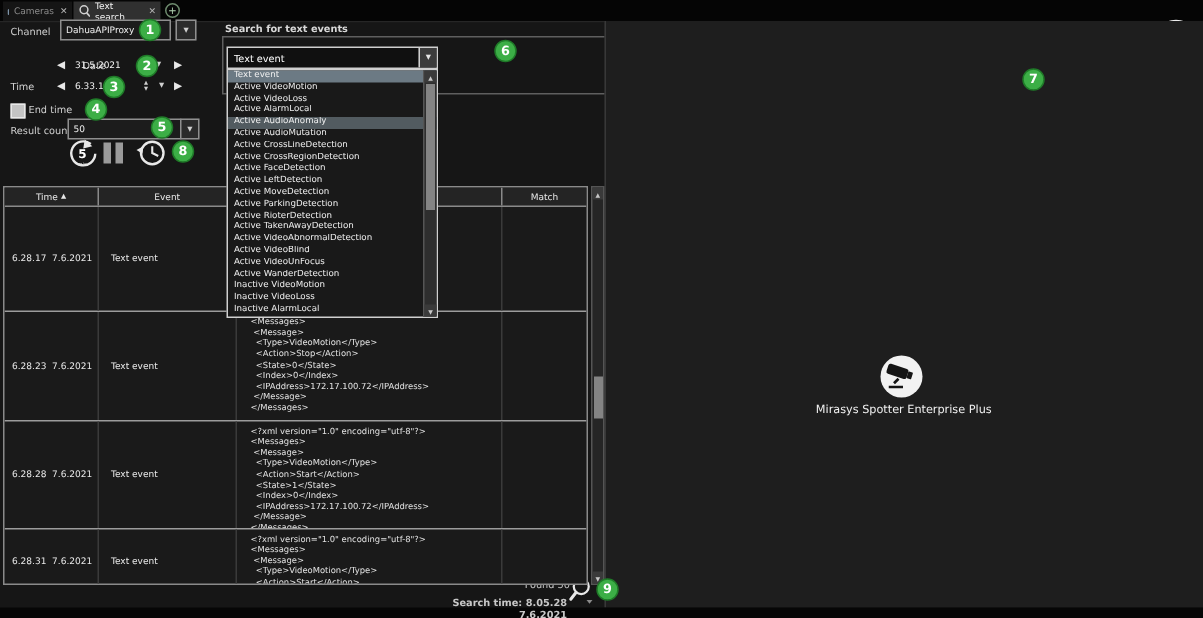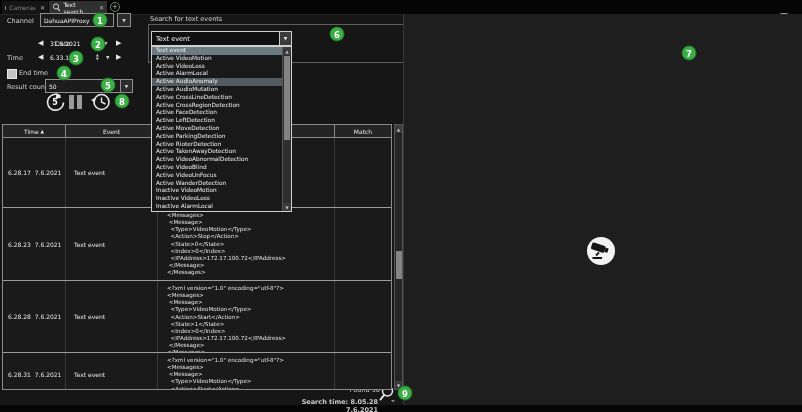--- a/index.html
+++ b/index.html
@@ -22,21 +22,21 @@
   .arrowbox{position:absolute;background:#2b2b2b;border:1px solid #8f8f8f;box-sizing:border-box;
             color:#cfcfcf;font-size:4.5px;display:flex;align-items:center;justify-content:center;}
   .navarrow{position:absolute;font-size:7px;font-weight:bold;color:#e8e8e8;}
   .tinyglyph{position:absolute;font-size:4.5px;color:#cfcfcf;}
   .val{position:absolute;font-size:6px;color:#f0f0f0;white-space:pre;}
   #endtime-box{left:7px;top:69px;width:8px;height:8px;background:#c4c4c4;border:1px solid #e8e8e8;}
   .spin{position:absolute;display:flex;flex-direction:column;line-height:4px;font-size:3.5px;color:#cfcfcf;}
   .toolicon{position:absolute;}
   
   #group-box{left:148px;top:24px;width:613px;height:39px;border:1px solid #5f5f5f;box-sizing:border-box;}
-  #group-title{left:150px;top:15px;font-size:6.5px;color:#d8d8d8;}
+  #group-title{left:150px;top:15px;font-size:6.5px;color:#d8d8d8;font-weight:bold;}
   .sdd{position:absolute;top:31px;height:15px;background:#101010;border:1px solid #cfcfcf;
        box-sizing:border-box;display:flex;align-items:center;font-size:6.5px;color:#fff;}
   .sdd .sddtext{padding-left:4px;flex:1;}
   .sdd .sddarrow{width:12px;height:100%;background:#3c3c3c;border-left:1px solid #cfcfcf;
        display:flex;align-items:center;justify-content:center;font-size:4.5px;color:#e8e8e8;box-sizing:border-box;}
   #search-input{left:441px;top:31px;width:316px;height:15px;background:#939393;
        border:1px solid #c9c9c9;box-sizing:border-box;}
   #add-criteria{top:47px;right:44px;background:#2c2c2c;color:#d8d8d8;font-size:5.8px;
        padding:2px 4px;}
   
@@ -282,20 +282,21 @@
 
   <div class="abs" id="right-area"></div>
   <svg class="abs" id="logo" width="30" height="30">
     <circle cx="15" cy="15" r="14" fill="#f2f2f2"></circle>
     <g fill="#151515" transform="rotate(18 15 13)">
       <rect x="5" y="9" width="14" height="7" rx="1.5"></rect>
       <rect x="19" y="10.2" width="3.2" height="4.6" rx="0.5"></rect>
     </g>
     <path d="M10 19.5 L13 16.5 M6.5 22 L16 22" stroke="#151515" stroke-width="1.8" fill="none"></path>
   </svg>
+  <div class="abs" id="brand-text">Mirasys Spotter Enterprise Plus</div>
 
   <div class="foot-txt" id="found">Found 50</div>
   <svg class="abs" style="left:379px;top:383px;" width="18" height="22">
     <circle cx="8.5" cy="8" r="5" fill="none" stroke="#e8e8e8" stroke-width="1.5"></circle>
     <line x1="5" y1="12" x2="1.5" y2="16.5" stroke="#e8e8e8" stroke-width="2" stroke-linecap="round"></line>
     <polygon points="12,17 16,17 14,19.5" fill="#8a8a8a"></polygon>
   </svg>
   <div class="abs" id="bottom-strip"></div>
   <div class="foot-txt" id="searchtime">Search time: 8.05.28  7.6.2021</div>
 

